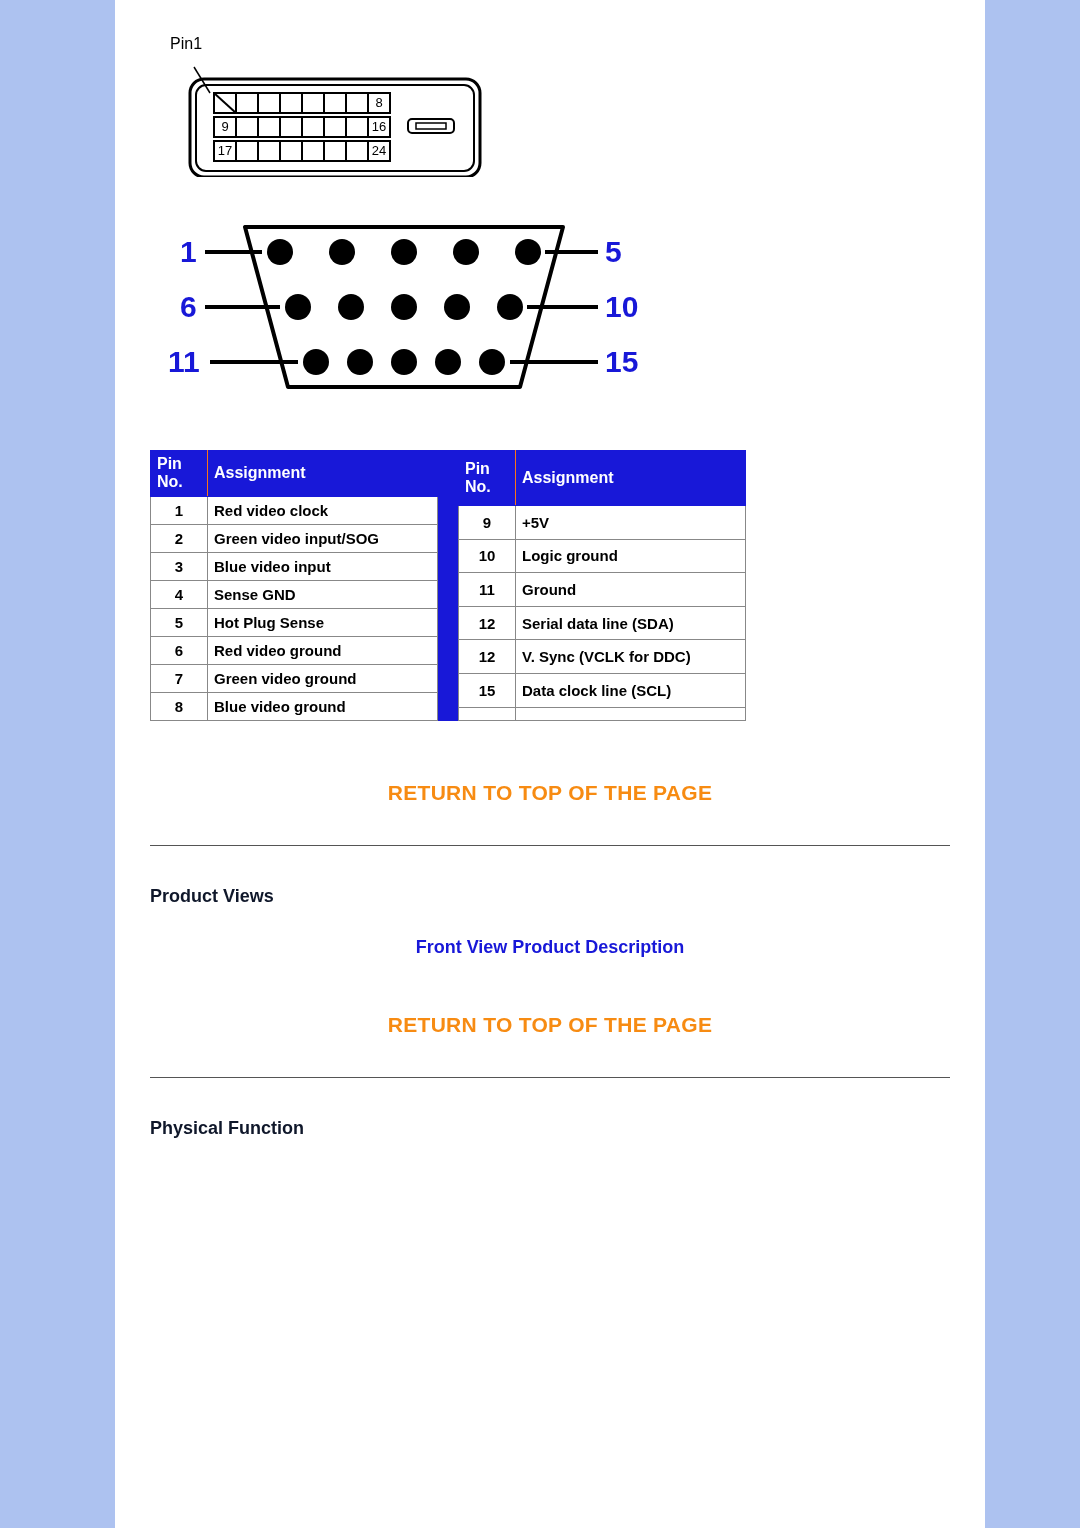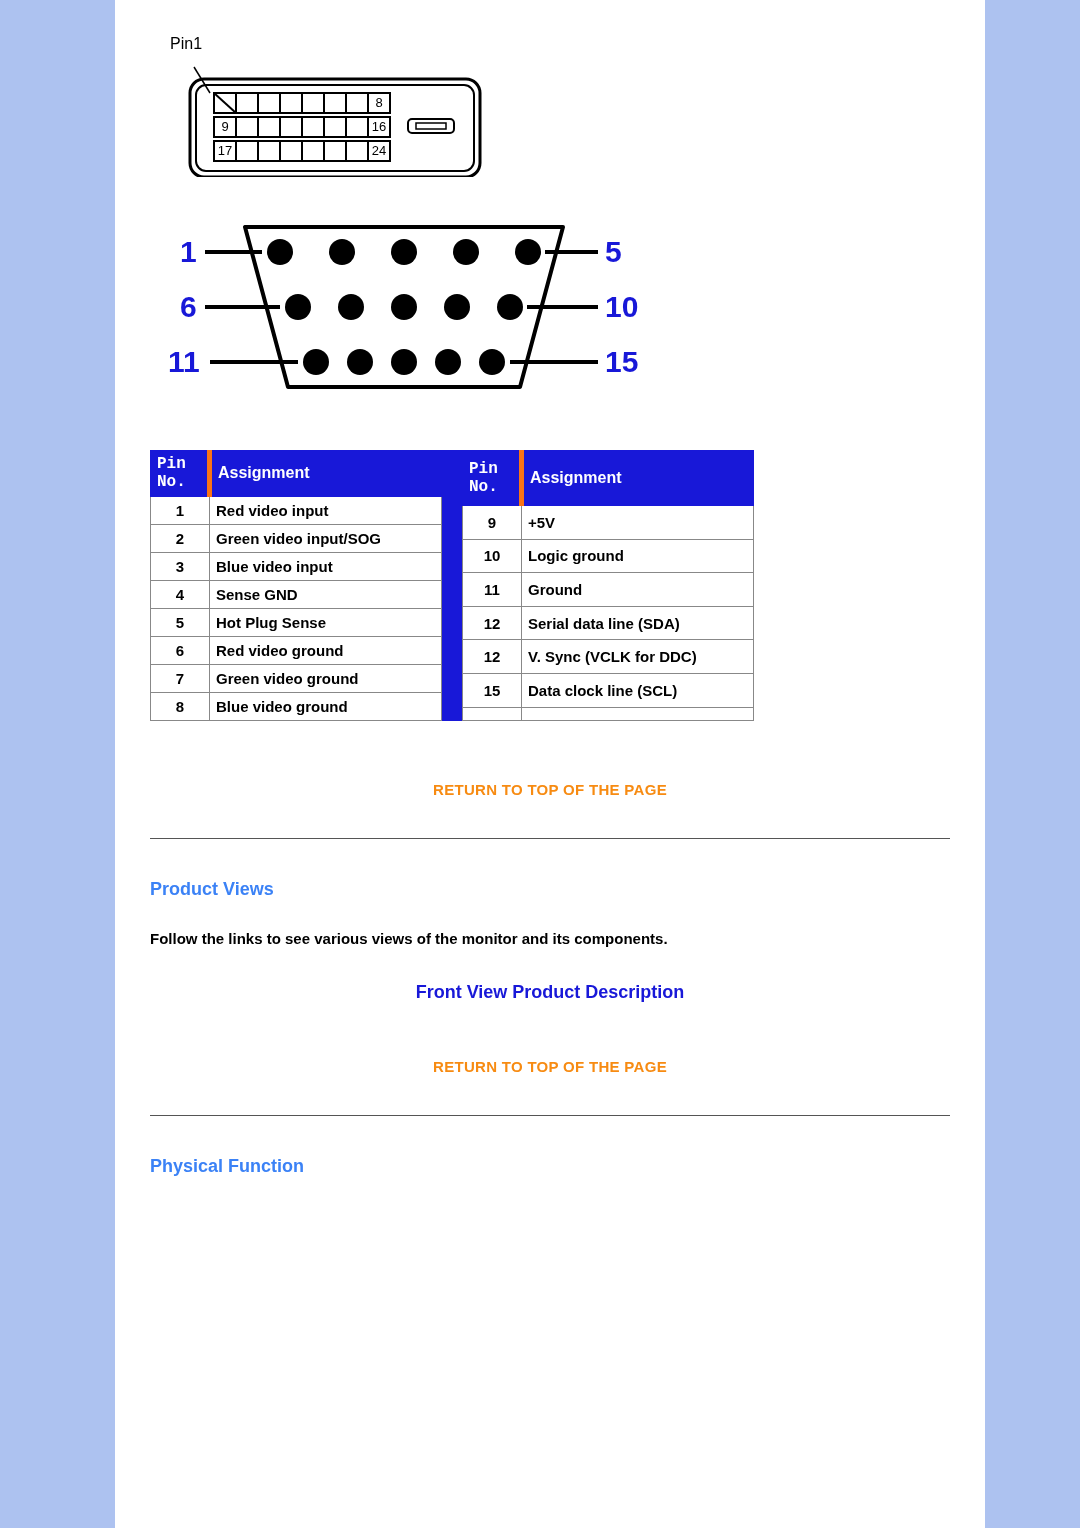--- a/index.html
+++ b/index.html
@@ -61,23 +61,22 @@
     background: #1818d8;
     color: #ffffff;
     text-align: left;
     font-weight: bold;
     font-size: 16px;
     padding: 4px 8px 4px 6px;
     border: 1px solid #1818d8;
   }
   table.pin-table th.pin-col {
     width: 42px;
-    border-right: 5px solid #f97316;
+    border-right: 1px solid #f97316;
     line-height: 1.15;
-    font-family: Liberation Mono, monospace;
   }
   table.pin-table th.assign-col {
     width: 215px;
   }
   table.pin-table td {
     border: 1px solid #888;
     background: #ffffff;
     font-weight: bold;
     font-size: 15px;
     padding: 5px 6px;
@@ -86,35 +85,35 @@
     text-align: center;
     width: 42px;
   }
   table.pin-table td.assign {
     width: 215px;
   }
   .return-link {
     text-align: center;
     color: #f78b12;
     font-weight: bold;
-    font-size: 15px;
+    font-size: 21px;
     margin: 20px 0 40px 0;
     letter-spacing: 0.3px;
   }
   .return-link a {
     color: #f78b12;
     text-decoration: none;
   }
   hr.sep {
     border: none;
     border-top: 1px solid #555;
     margin: 10px 0 40px 0;
   }
   .section-heading {
-    color: #3b82f6;
+    color: #0f172a;
     font-weight: bold;
     font-size: 18px;
     margin: 0 0 30px 0;
   }
   .body-text {
     font-weight: bold;
     font-size: 15px;
     margin-bottom: 35px;
   }
   .link-heading {
@@ -231,21 +230,21 @@
 
     <div class="pin-tables">
       <table class="pin-table">
         <tbody>
             <tr>
           <th class="pin-col"><span>Pin No.</span></th>
           <th class="assign-col"><span>Assignment</span></th>
         </tr>
         <tr>
               <td class="pin-num">1</td>
-              <td class="assign">Red video input</td>
+              <td class="assign">Red video clock</td>
             </tr>
         <tr>
               <td class="pin-num">2</td>
               <td class="assign">Green video input/SOG</td>
             </tr>
         <tr>
               <td class="pin-num">3</td>
               <td class="assign">Blue video input</td>
             </tr>
         <tr>
@@ -309,21 +308,20 @@
         </table>
     </div>
 
     <div class="return-link">
       <a href="#">RETURN TO TOP OF THE PAGE</a>
     </div>
 
     <hr class="sep">
 
     <div class="section-heading">Product Views</div>
-    <div class="body-text">Follow the links to see various views of the monitor and its components.</div>
 
     <div class="link-heading">
       <a href="#">Front View Product Description</a>
     </div>
 
     <div class="return-link">
       <a href="#">RETURN TO TOP OF THE PAGE</a>
     </div>
 
     <hr class="sep">

